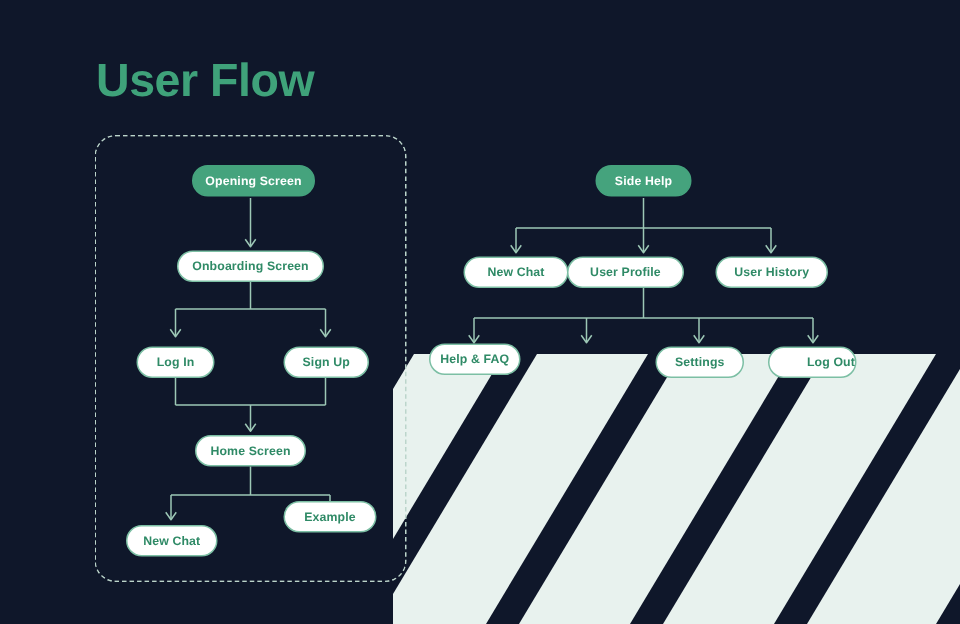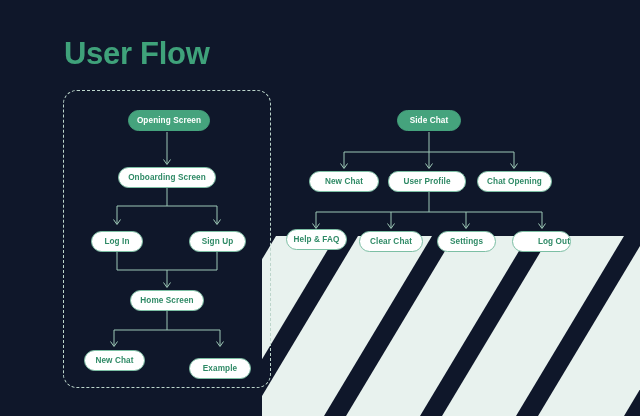--- a/index.html
+++ b/index.html
@@ -181,47 +181,44 @@
   </div>
 
   <div class="node outlined" style="left:130px; top:290px; width:74px;">
     <span>Home Screen</span>
   </div>
 
   <div class="node outlined" style="left:84px; top:350px; width:61px;">
     <span>New Chat</span>
   </div>
 
-  <div class="node outlined" style="left:189px; top:358px; width:62px;">
+  <div class="node outlined" style="left:189px; top:334px; width:62px;">
     <span>Example</span>
   </div>
 
   <div class="node filled" style="left:397px; top:110px; width:64px;">
-    <span>Side Chat</span>
+    <span>Side Help</span>
   </div>
 
   <div class="node outlined" style="left:309px; top:171px; width:70px;">
     <span>New Chat</span>
   </div>
 
-  <div class="node outlined" style="left:388px; top:171px; width:78px;border-radius:10px;">
+  <div class="node outlined" style="left:378px; top:171px; width:78px;">
     <span>User Profile</span>
   </div>
 
   <div class="node outlined" style="left:477px; top:171px; width:75px;">
-    <span>Chat Opening</span>
+    <span>User History</span>
   </div>
 
   <div class="node outlined" style="left:286px; top:229px; width:61px;">
     <span>Help &amp; FAQ</span>
   </div>
 
-  <div class="node outlined" style="left:359px; top:231px; width:64px;">
-    <span>Clear Chat</span>
-  </div>
 
   <div class="node outlined" style="left:437px; top:231px; width:59px;">
     <span>Settings</span>
   </div>
 
   <div class="node outlined" style="left:512px; top:231px; width:59px;justify-content:flex-end;">
     <span>Log Out</span>
   </div>
 
 </div>

